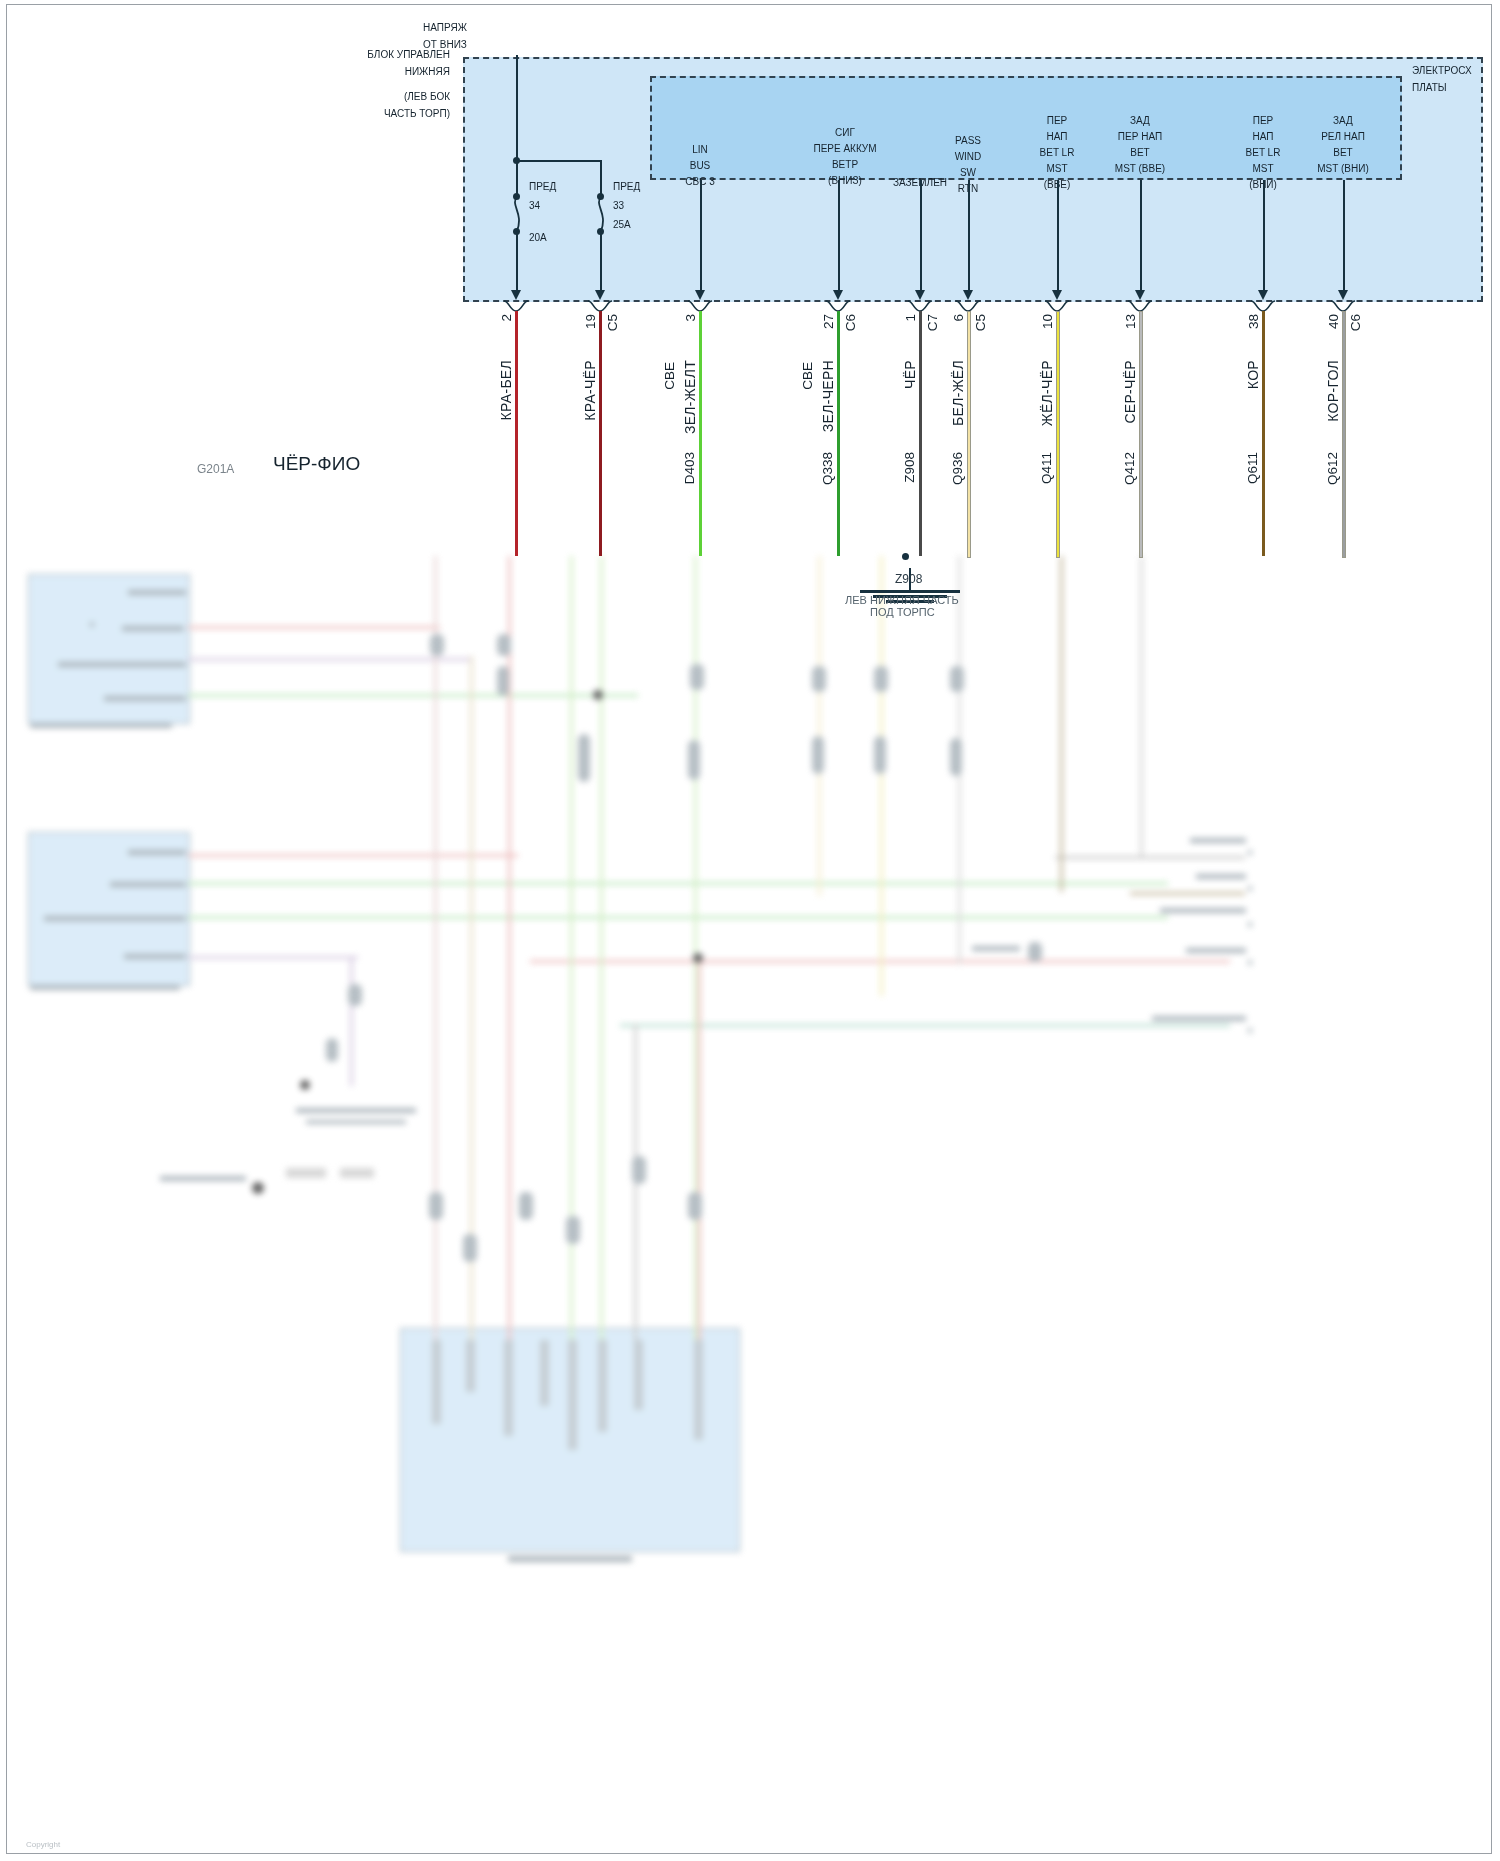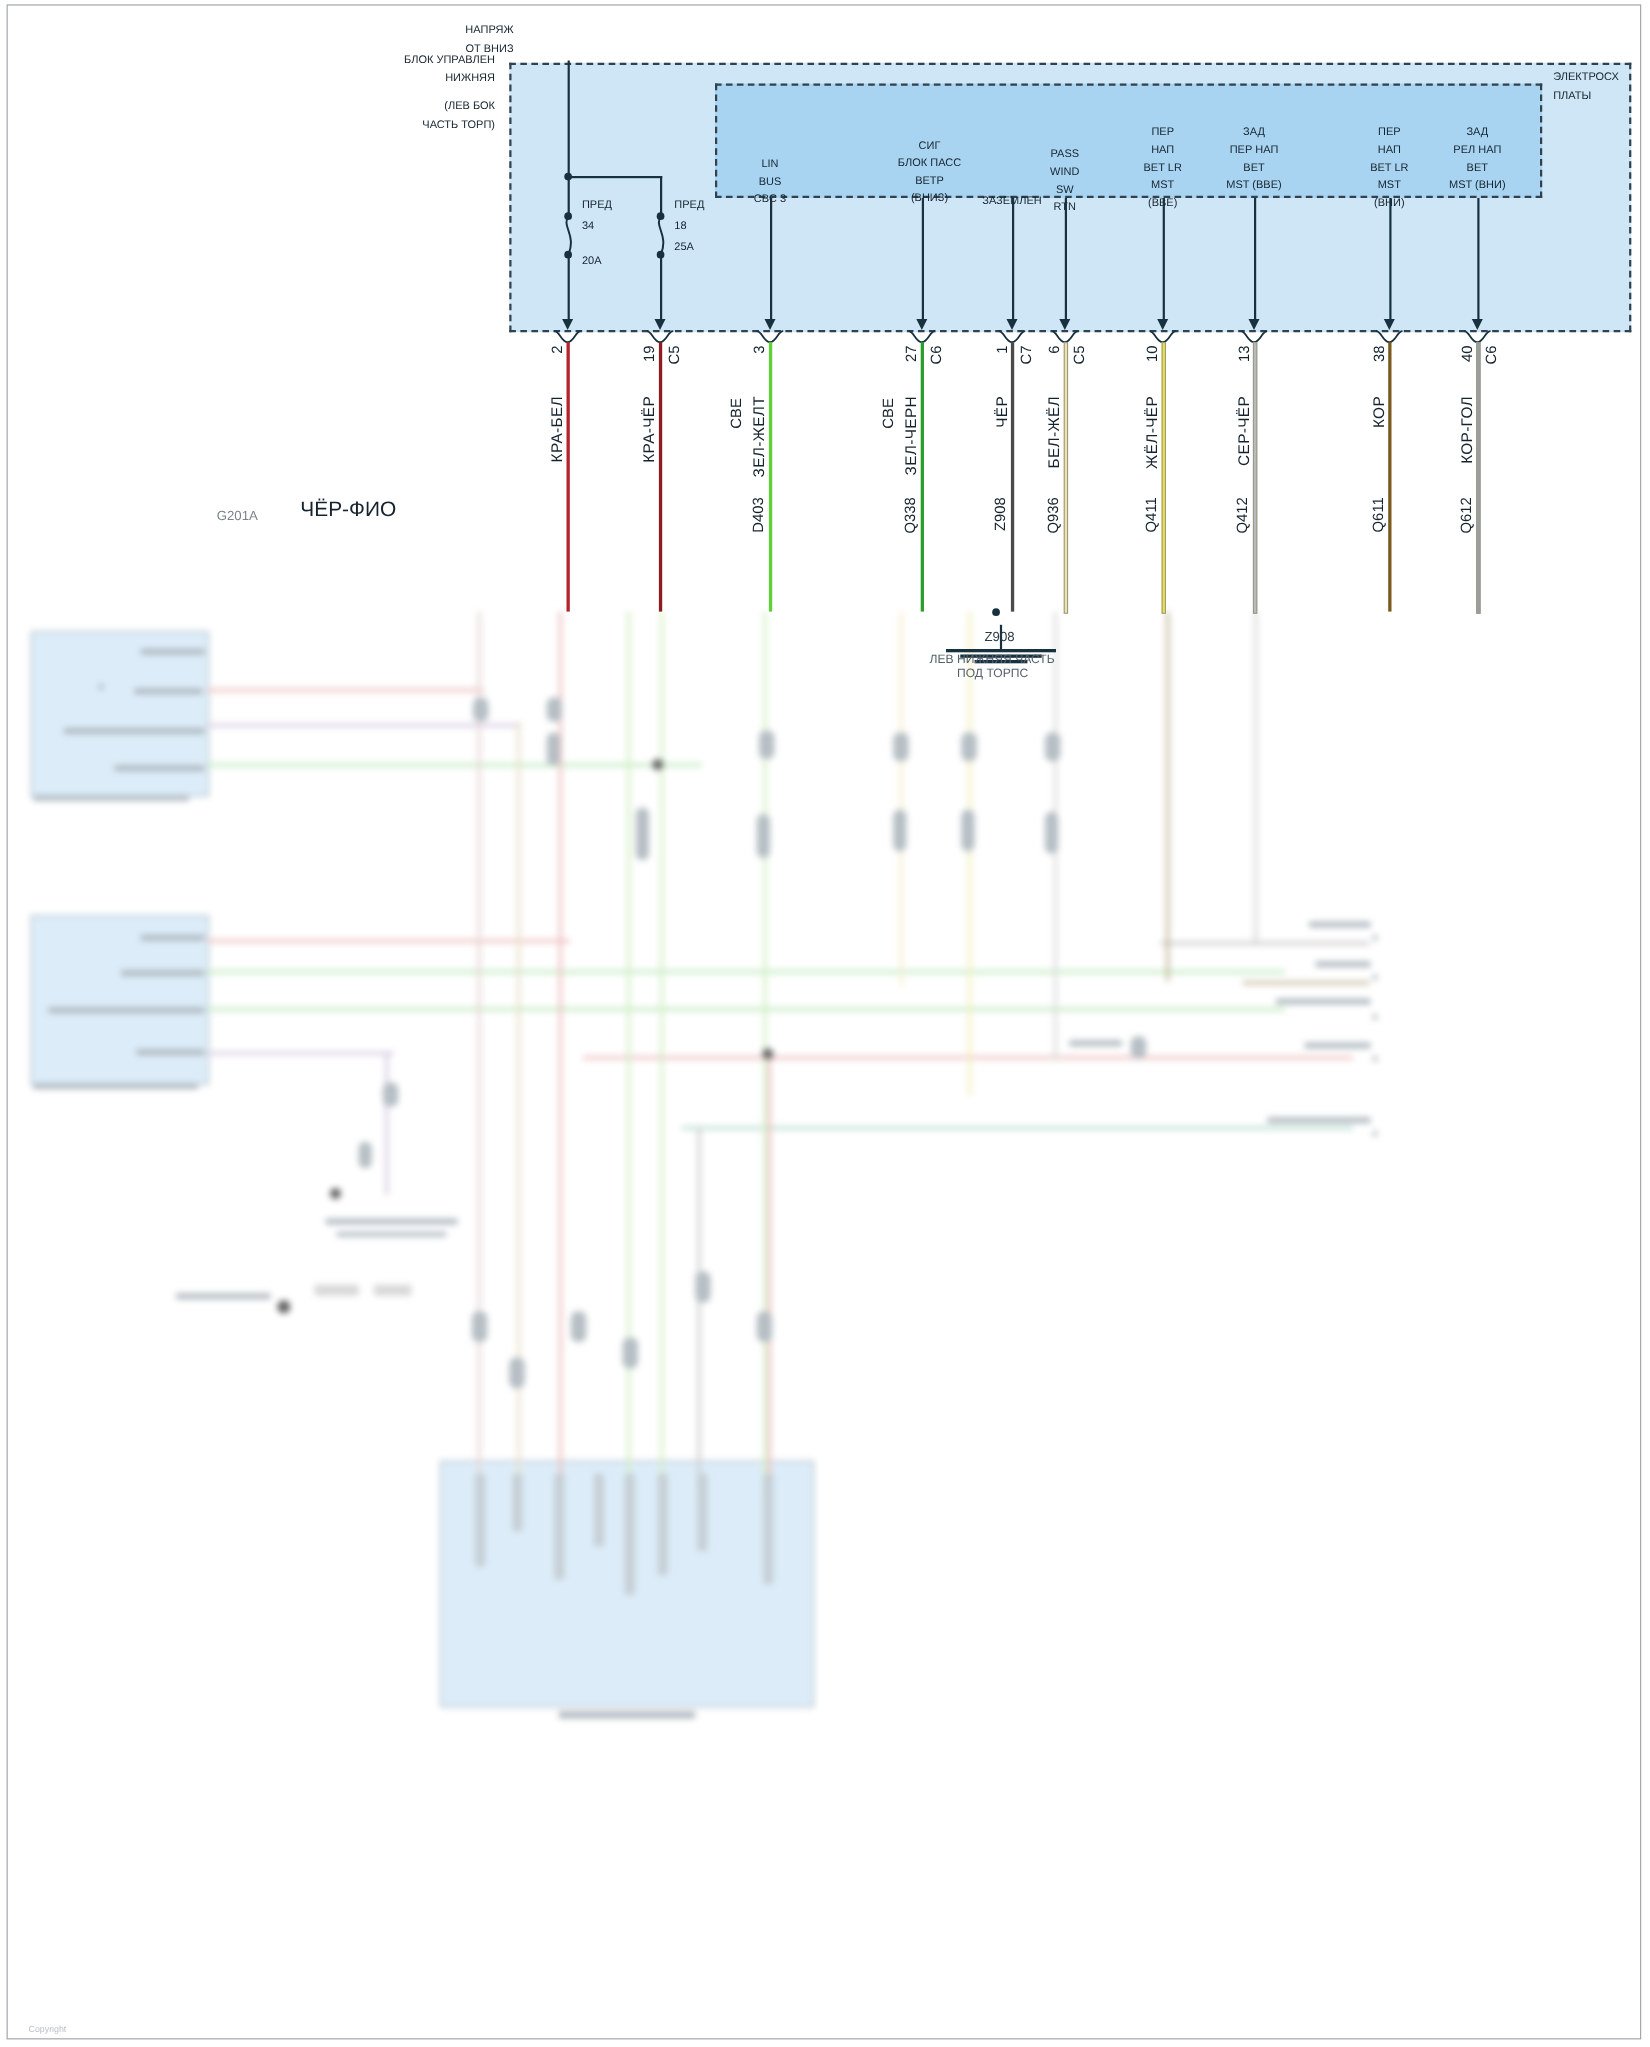--- a/index.html
+++ b/index.html
@@ -195,26 +195,26 @@
   <div class="lbl" style="left:529px;top:206px;margin-top:24px;">20A</div>
 
   <div class="dot" style="left:597px;top:193px;"></div>
   <svg class="fuse" style="left:594px;top:197px;" viewBox="0 0 14 34">
     <path d="M7 0 C 0 8, 14 16, 7 34" stroke="#17313f" stroke-width="1.8" fill="none"></path>
   </svg>
   <div class="dot" style="left:597px;top:228px;"></div>
   <div class="vline" style="left:600px;top:231px;height:63px;"></div>
   <div class="arrow" style="left:595px;top:290px;"></div>
   <div class="lbl" style="left:613px;top:179px;">ПРЕД</div>
-  <div class="lbl" style="left:613px;top:198px;">18</div>
+  <div class="lbl" style="left:613px;top:198px;">33</div>
   <div class="lbl" style="left:613px;top:217px;">25A</div>
 
   <div id="ecb-funcs">
       <div class="lbl c" style="left: 615px; width: 170px; top: 142px;"><div>LIN</div><div>BUS</div><div>CBC 3</div></div>
-      <div class="lbl c" style="left: 760px; width: 170px; top: 125px;"><div>СИГ</div><div>БЛОК ПАСС</div><div>ВЕТР</div><div>(ВНИЗ)</div></div>
+      <div class="lbl c" style="left: 760px; width: 170px; top: 125px;"><div>СИГ</div><div>ПЕРЕ АККУМ</div><div>ВЕТР</div><div>(ВНИЗ)</div></div>
       <div class="lbl c" style="left: 835px; width: 170px; top: 175px;"><div>ЗАЗЕМЛЕН</div></div>
       <div class="lbl c" style="left: 883px; width: 170px; top: 133px;"><div>PASS</div><div>WIND</div><div>SW</div><div>RTN</div></div>
       <div class="lbl c" style="left: 972px; width: 170px; top: 113px;"><div>ПЕР</div><div>НАП</div><div>BET LR</div><div>MST</div><div>(BBE)</div></div>
       <div class="lbl c" style="left: 1055px; width: 170px; top: 113px;"><div>ЗАД</div><div>ПЕР НАП</div><div>BET</div><div>MST (BBE)</div></div>
       <div class="lbl c" style="left: 1178px; width: 170px; top: 113px;"><div>ПЕР</div><div>НАП</div><div>BET LR</div><div>MST</div><div>(ВНИ)</div></div>
       <div class="lbl c" style="left: 1258px; width: 170px; top: 113px;"><div>ЗАД</div><div>РЕЛ НАП</div><div>BET</div><div>MST (ВНИ)</div></div>
     </div>
 
   <div id="ecb-drops">
       <div class="vline" style="left: 700px; top: 180px; height: 113px;"></div>

